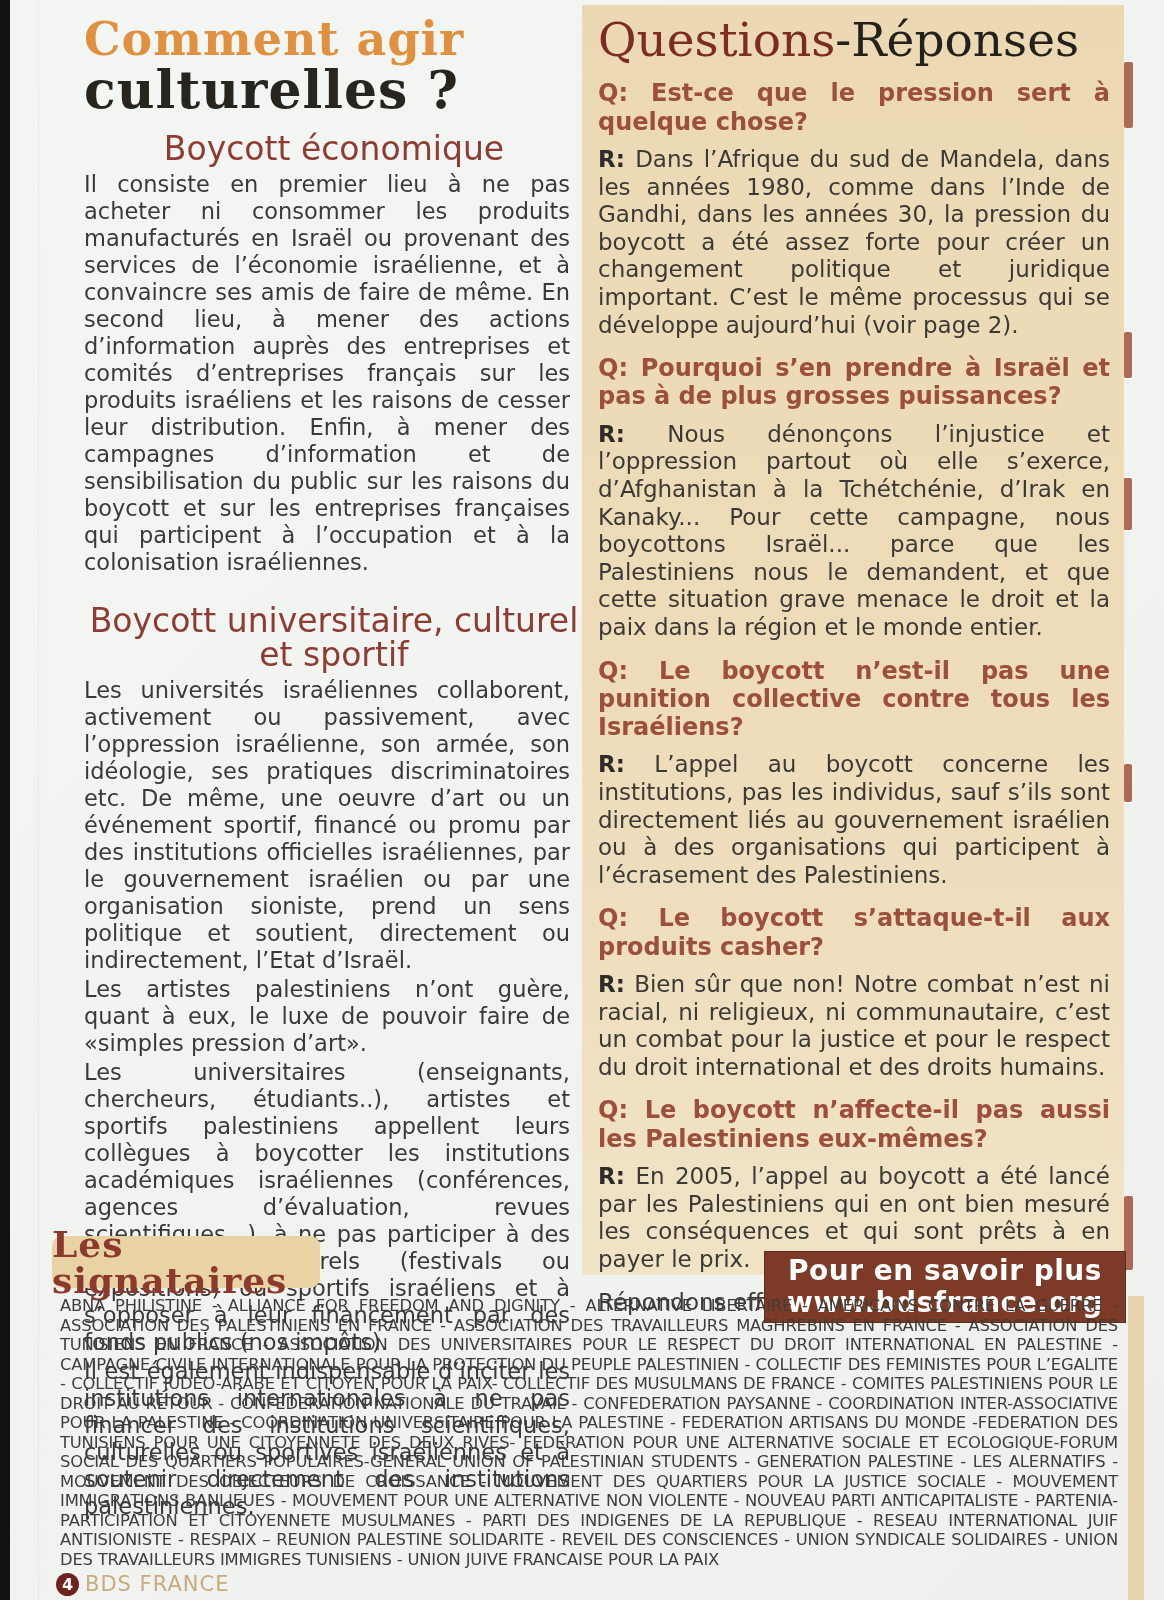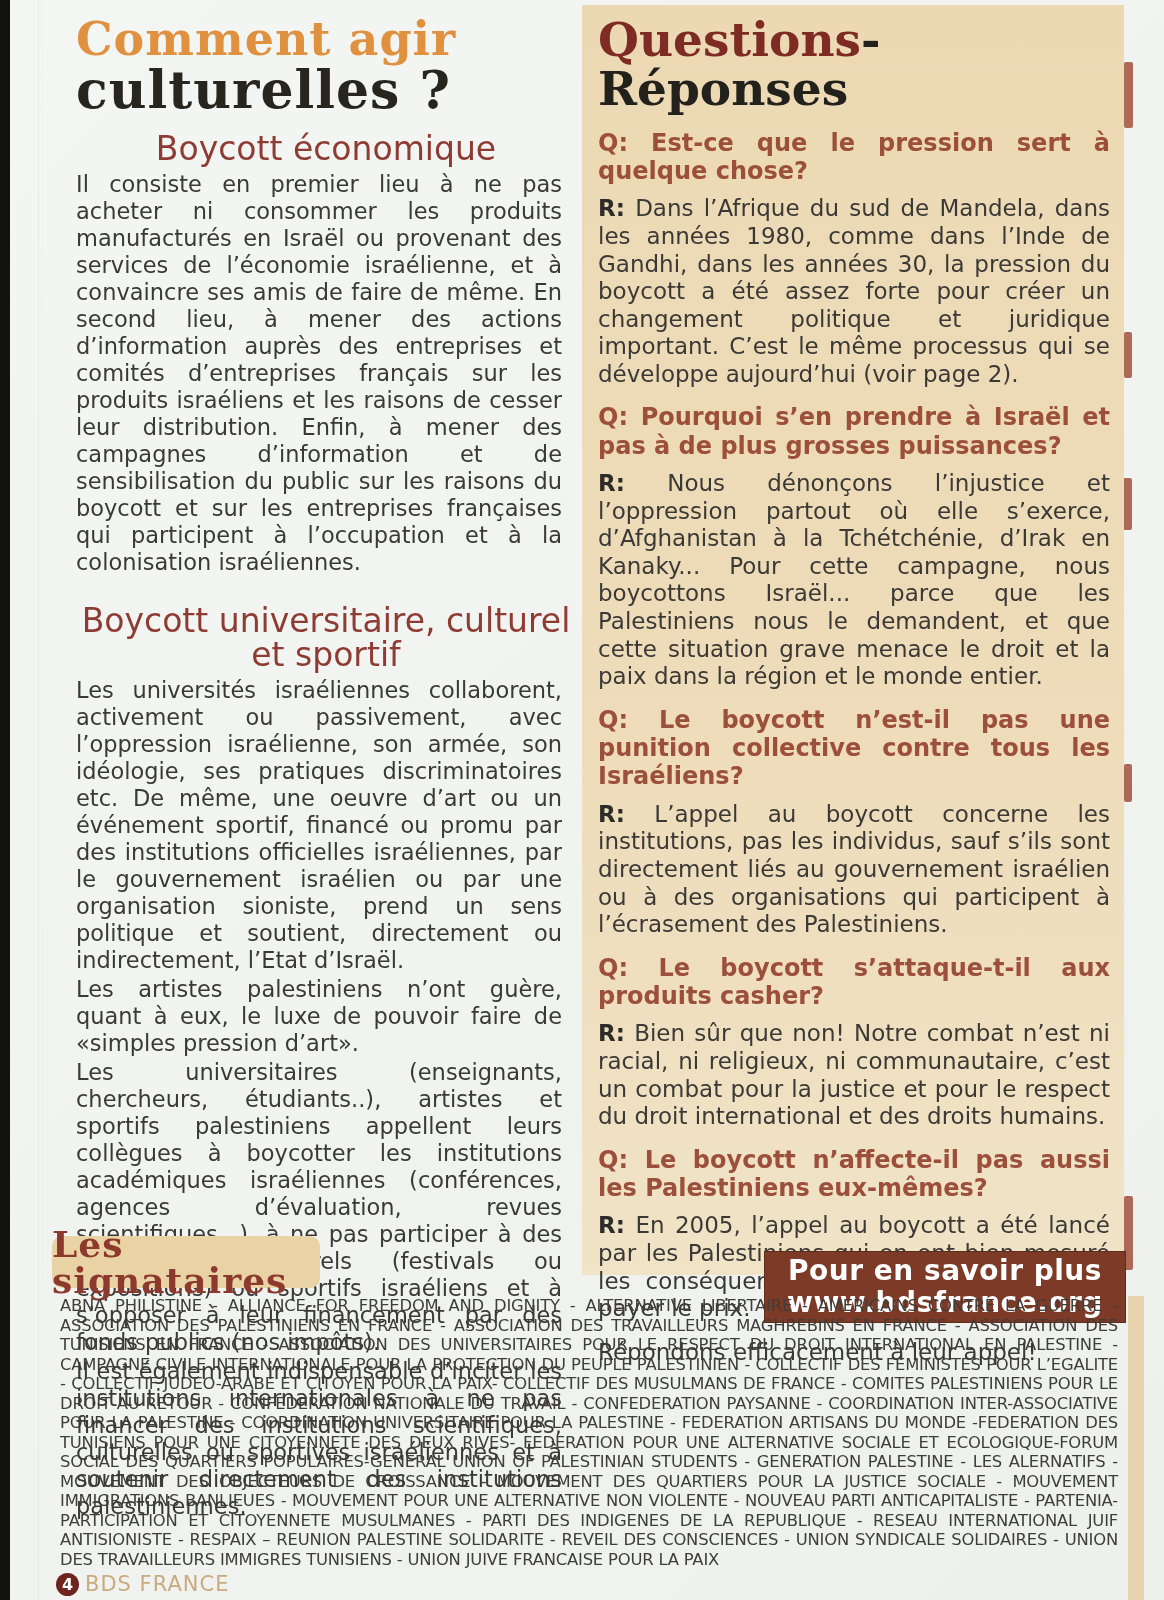--- a/index.html
+++ b/index.html
@@ -11,21 +11,21 @@
     font-family:"DejaVu Sans","Liberation Sans",sans-serif;
   }
   
   .edge-left{position:absolute;left:0;top:0;width:10px;height:1600px;background:#141210;}
   .crease{position:absolute;left:38px;top:0;width:4px;height:1600px;
     background:linear-gradient(90deg,rgba(0,0,0,0.07),rgba(255,255,255,0.5),rgba(0,0,0,0.04));}
   .edge-frag{position:absolute;background:#a0513c;border-radius:2px;opacity:.85;}
   .edge-strip{position:absolute;left:1128px;top:1296px;width:16px;height:304px;background:#e6d3ae;}
 
   
-  .left-col{position:absolute;left:76px;top:16px;width:500px;}
+  .left-col{position:absolute;left:84px;top:16px;width:500px;}
   .title-line1{font-family:"DejaVu Serif","Liberation Serif",serif;font-weight:900;
     font-size:46px;line-height:1.0;color:#e0913f;letter-spacing:1px;}
   .title-line2{font-family:"DejaVu Serif","Liberation Serif",serif;font-weight:900;
     font-size:52px;line-height:1.0;color:#28251f;letter-spacing:1px;margin-top:2px;}
   .section-heading{font-size:33px;font-weight:normal;color:#8e3c33;line-height:1.05;margin:16px 0 4px 0;text-align:center;}
   .body-par{font-size:22.5px;line-height:1.2;color:#3b3936;text-align:justify;margin:0 14px 2px 0;}
 
   .signataires-badge{
     position:absolute;left:52px;top:1236px;width:268px;height:52px;
     background:#e9d2a4;border-radius:10px;
@@ -35,21 +35,21 @@
     font-family:"DejaVu Serif","Liberation Serif",serif;font-weight:900;
     font-size:36px;color:#8c3a2e;letter-spacing:1px;line-height:1;
   }
 
   
   .qa-panel{
     position:absolute;left:582px;top:5px;width:542px;height:1270px;
     background:linear-gradient(180deg,#ecd9b4 0%,#eedcba 60%,#f0e3c6 100%);
     box-sizing:border-box;padding:10px 14px 0 16px;
   }
-  .qa-title{font-family:"DejaVu Serif","Liberation Serif",serif;font-weight:700;
+  .qa-title{font-family:"DejaVu Serif","Liberation Serif",serif;font-weight:400;
     font-size:47px;line-height:1.05;letter-spacing:0;}
   .qa-title .t1{color:#7d2b23;}
   .qa-title .t2{color:#23211c;}
   .qa-q{font-size:24px;font-weight:bold;color:#9c4f3b;line-height:1.18;margin-top:15px;text-align:justify;}
   .qa-r{font-size:23px;color:#3b3936;line-height:1.2;margin-top:10px;text-align:justify;}
   .qa-r b{color:#2e2c29;}
   .qa-closing{font-size:23px;color:#3b3936;margin-top:16px;}
 
   .info-box{
     position:absolute;left:764px;top:1251px;width:360px;height:70px;

